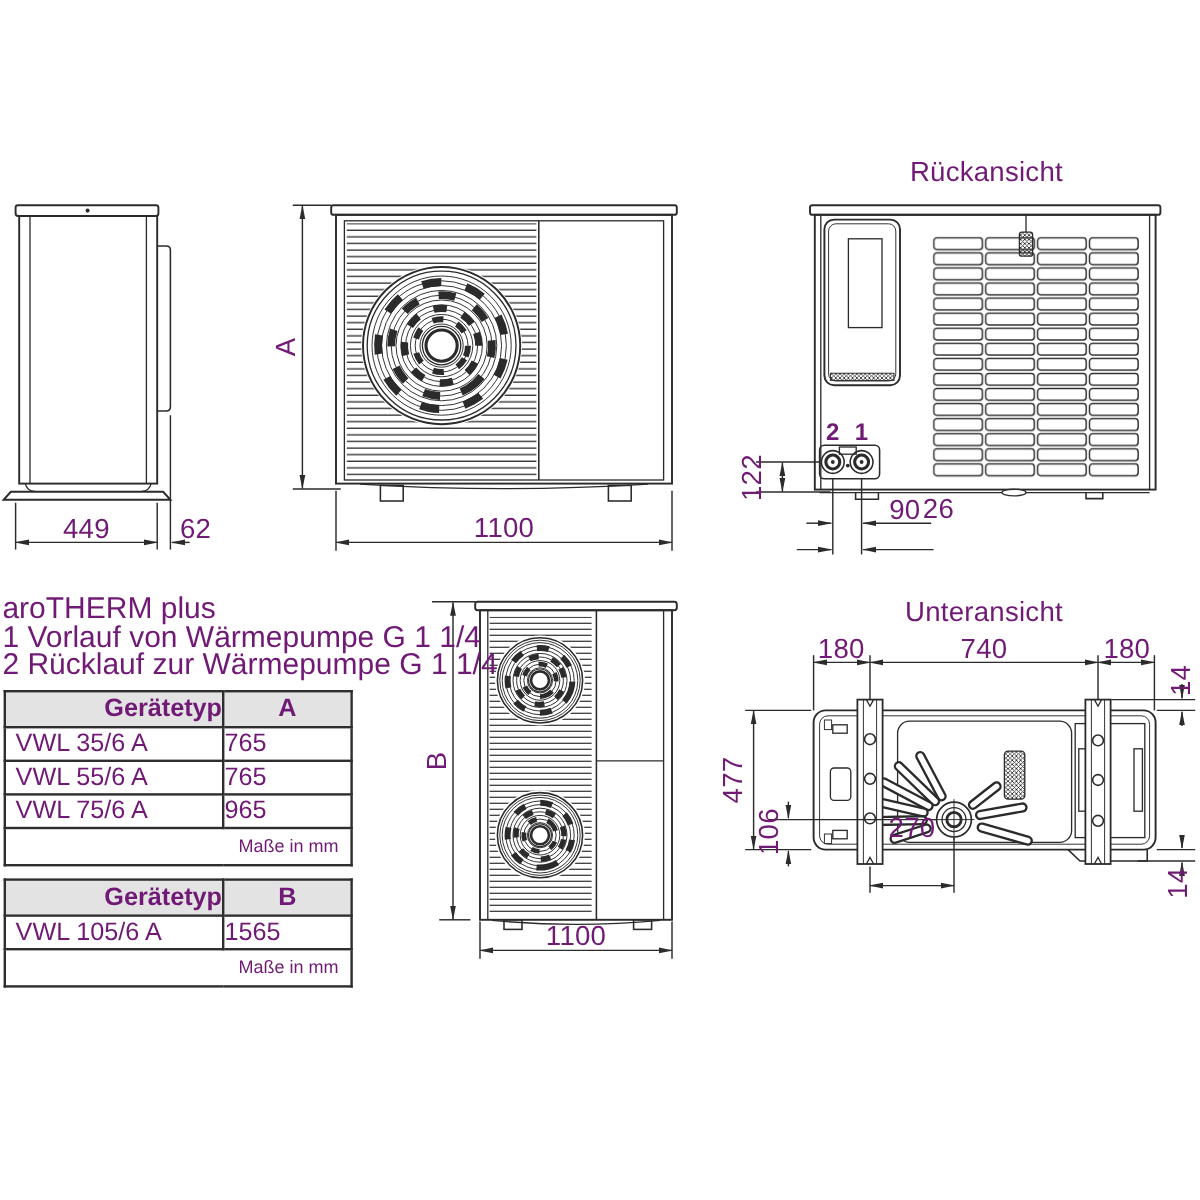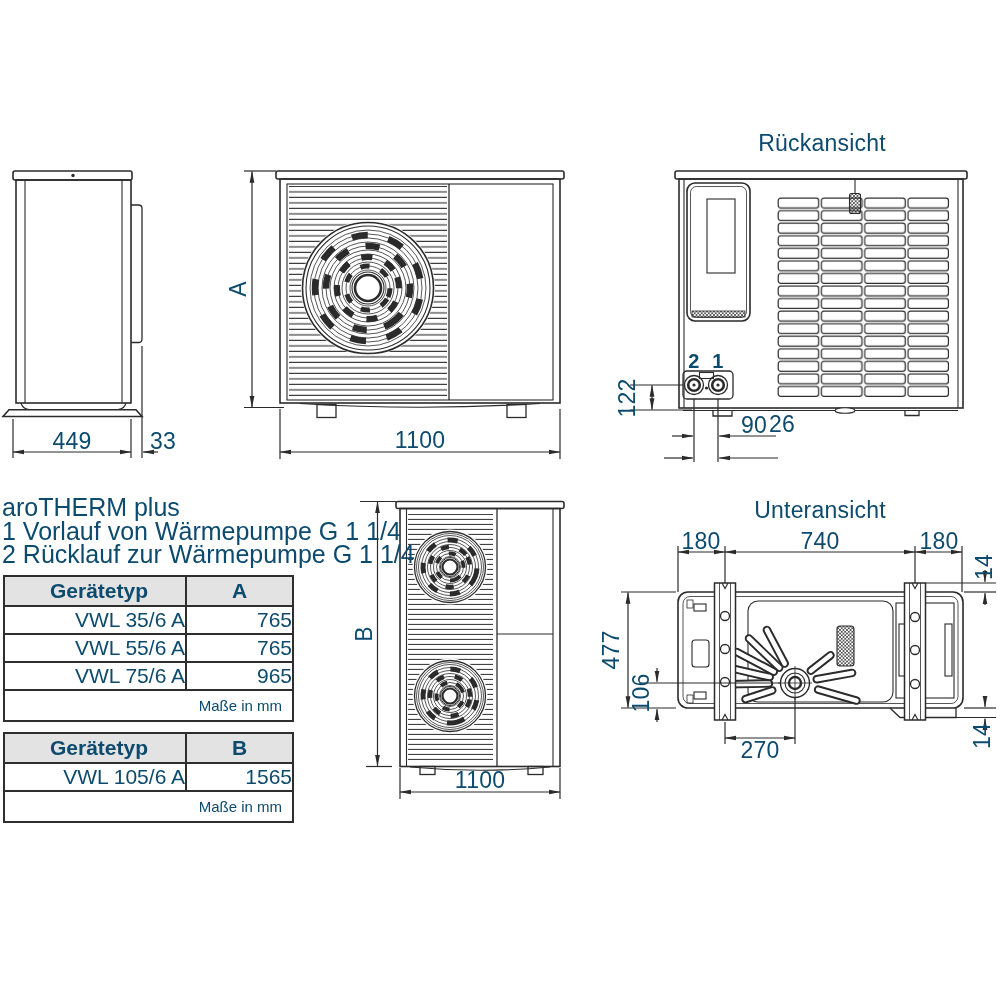--- a/index.html
+++ b/index.html
@@ -1,39 +1,39 @@
 <!DOCTYPE html>
 <html><head>
 <meta charset="utf-8">
 <style>
   html,body{margin:0;padding:0;background:#fff;}
   .canvas{position:relative;width:1000px;height:1000px;background:#fff;overflow:hidden;
-          font-family:"Liberation Sans",sans-serif;color:#0c4a6e;}
+          font-family:"Liberation Sans",sans-serif;color:#701a75;}
   svg.draw{position:absolute;left:0;top:0;}
   .s{stroke:#2b2b2b;fill:none;stroke-width:1.6px;}
   .s1{stroke:#2b2b2b;fill:none;stroke-width:1.1px;}
   .s13{stroke:#2b2b2b;fill:none;stroke-width:1.3px;}
   .thin{stroke:#2b2b2b;fill:none;stroke-width:.8px;}
   .d{stroke:#2b2b2b;fill:none;stroke-width:1.2px;}
   .f{fill:#2b2b2b;stroke:none;}
   .wf{fill:#fff;}
   .slotO{stroke:#2b2b2b;stroke-width:8.5px;stroke-linecap:round;fill:none;}
   .slotI{stroke:#fff;stroke-width:4.6px;stroke-linecap:round;fill:none;}
   .lbl{position:absolute;transform:translate(-50%,-50%);font-size:23px;white-space:nowrap;
        letter-spacing:.2px;}
   .rot{transform:translate(-50%,-50%) rotate(-90deg);}
   .pipe-num{font-size:20px;font-weight:700;}
   .title{font-size:23px;}
   .legend{position:absolute;left:2px;top:496px;font-size:25px;line-height:23.5px;white-space:nowrap;}
   table.dim-table{position:absolute;border-collapse:collapse;table-layout:fixed;width:291px;background:#fff;}
   .dim-table th,.dim-table td{border:2px solid #2e2e2e;overflow:hidden;}
-  .dim-table th{background:#e3e3e3;font-weight:700;font-size:21px;text-align:center;
+  .dim-table th{background:#e3e3e3;font-weight:700;font-size:21px;text-align:right;
                 padding:2px 0 2px 8px;height:22px;}
   .dim-table th.c2{text-align:center;padding:2px 0;}
-  .dim-table td{font-size:21px;padding:1px 0 1px 8px;height:21px;text-align:right;}
+  .dim-table td{font-size:21px;padding:1px 0 1px 8px;height:21px;}
   .dim-table td.val{padding:1px 0;}
   .dim-table td.foot{font-size:15px;text-align:right;padding:4px 10px 4px 0;}
   .c1{width:172px;}
 </style>
 </head>
 <body>
 
 <div class="canvas">
 
 <svg class="draw" width="1000" height="1000" viewBox="0 0 1000 1000">
@@ -301,40 +301,40 @@
     <line class="d" x1="948" y1="717.5" x2="996" y2="717.5"></line>
     <line class="d" x1="985" y1="696" x2="985" y2="706.7" marker-end="url(#arw)"></line>
     <line class="d" x1="985" y1="729" x2="985" y2="718.7" marker-end="url(#arw)"></line>
   </g>
 </svg>
 
 <div class="lbl title" style="left:822px;top:143px">Rückansicht</div>
 <div class="lbl title" style="left:820px;top:510px">Unteransicht</div>
 
 <div class="lbl" style="left:72px;top:441px">449</div>
-<div class="lbl" style="left:163px;top:441px">33</div>
+<div class="lbl" style="left:163px;top:441px">62</div>
 <div class="lbl rot" style="left:238px;top:289px">A</div>
 <div class="lbl" style="left:420px;top:440px">1100</div>
 
 <div class="lbl pipe-num" style="left:694px;top:361px">2</div>
 <div class="lbl pipe-num" style="left:718px;top:361px">1</div>
 <div class="lbl rot" style="left:627px;top:398px">122</div>
 <div class="lbl" style="left:782px;top:424px">26</div>
 <div class="lbl" style="left:754px;top:425px">90</div>
 
 <div class="lbl rot" style="left:364px;top:634px">B</div>
 <div class="lbl" style="left:480px;top:780px">1100</div>
 
 <div class="lbl" style="left:701px;top:541px">180</div>
 <div class="lbl" style="left:820px;top:541px">740</div>
 <div class="lbl" style="left:939px;top:541px">180</div>
 <div class="lbl rot" style="left:984px;top:567px">14</div>
 <div class="lbl rot" style="left:611px;top:650px">477</div>
 <div class="lbl rot" style="left:641px;top:693px">106</div>
-<div class="lbl" style="left:760px;top:750px">270</div>
+<div class="lbl" style="left:760px;top:690px">270</div>
 <div class="lbl rot" style="left:982px;top:736px">14</div>
 
 <div class="legend">
   <div>aroTHERM plus</div>
   <div>1 Vorlauf von Wärmepumpe G 1 1/4</div>
   <div>2 Rücklauf zur Wärmepumpe G 1 1/4</div>
 </div>
 
 <table class="dim-table" style="left:3px;top:575px">
   <tbody>

